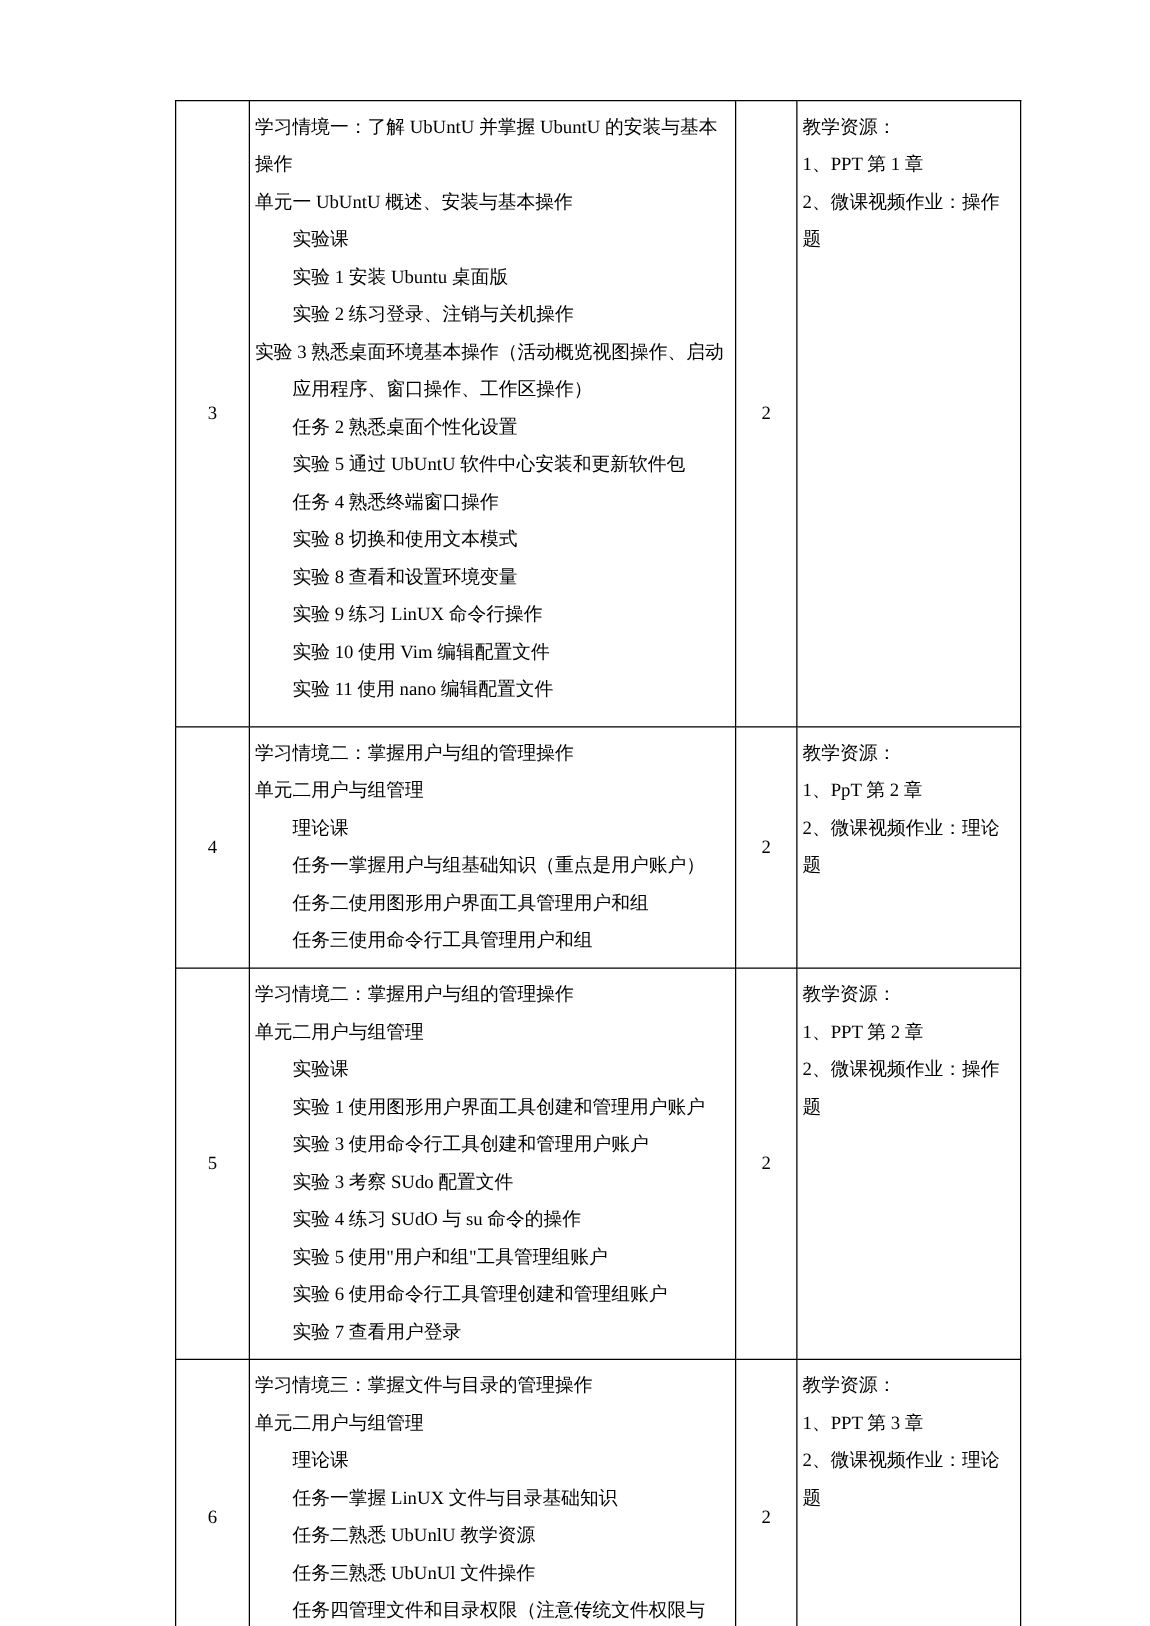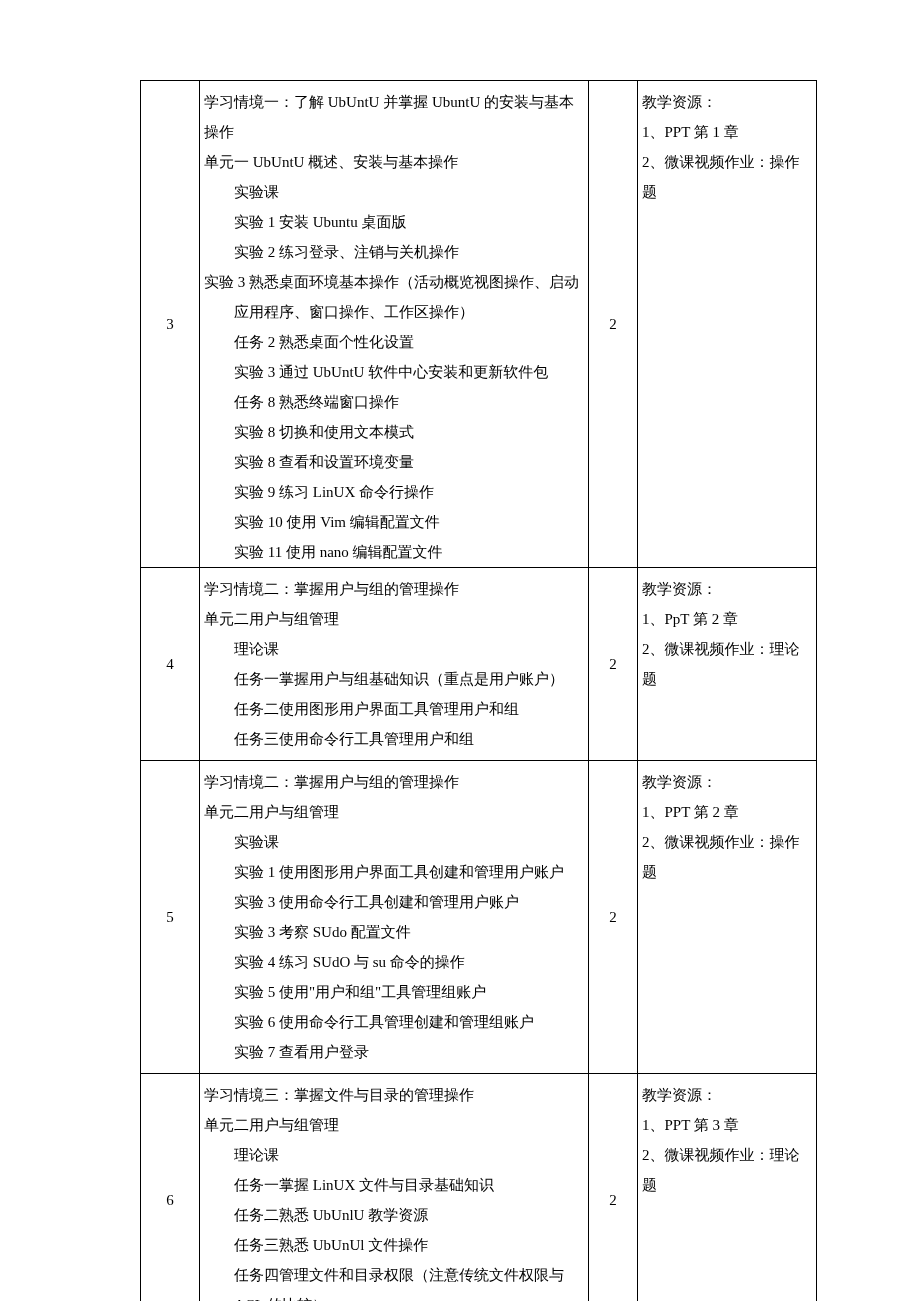--- a/index.html
+++ b/index.html
@@ -39,41 +39,41 @@
   td.col4 {
     width: 170px;
   }
   .indent {
     display: block;
     padding-left: 2em;
     text-indent: 0;
   }
   .row3 td.col2 {
     position: relative;
-    padding-bottom: 0;
+    padding-bottom: 14px;
   }
 </style>
 </head>
 <body>
 
 <table>
   <tbody>
 
     <tr class="row3">
       <td class="col1">3</td>
       <td class="col2">
         <span>学习情境一：了解 UbUntU 并掌握 UbuntU 的安装与基本操作</span><br>
         <span>单元一 UbUntU 概述、安装与基本操作</span><br>
         <span class="indent">实验课</span>
         <span class="indent">实验 1 安装 Ubuntu 桌面版</span>
         <span class="indent">实验 2 练习登录、注销与关机操作</span>
         <span class="indent" style="text-indent:-2em;padding-left:2em;">实验 3 熟悉桌面环境基本操作（活动概览视图操作、启动应用程序、窗口操作、工作区操作）</span>
         <span class="indent">任务 2 熟悉桌面个性化设置</span>
-        <span class="indent">实验 3 通过 UbUntU 软件中心安装和更新软件包</span>
-        <span class="indent">任务 8 熟悉终端窗口操作</span>
+        <span class="indent">实验 5 通过 UbUntU 软件中心安装和更新软件包</span>
+        <span class="indent">任务 4 熟悉终端窗口操作</span>
         <span class="indent">实验 8 切换和使用文本模式</span>
         <span class="indent">实验 8 查看和设置环境变量</span>
         <span class="indent">实验 9 练习 LinUX 命令行操作</span>
         <span class="indent">实验 10 使用 Vim 编辑配置文件</span>
         <span class="indent" style="">实验 11 使用 nano 编辑配置文件</span>
       </td>
       <td class="col3">2</td>
       <td class="col4">
         <span>教学资源：</span><br>
         <span>1、PPT 第 1 章</span><br>

